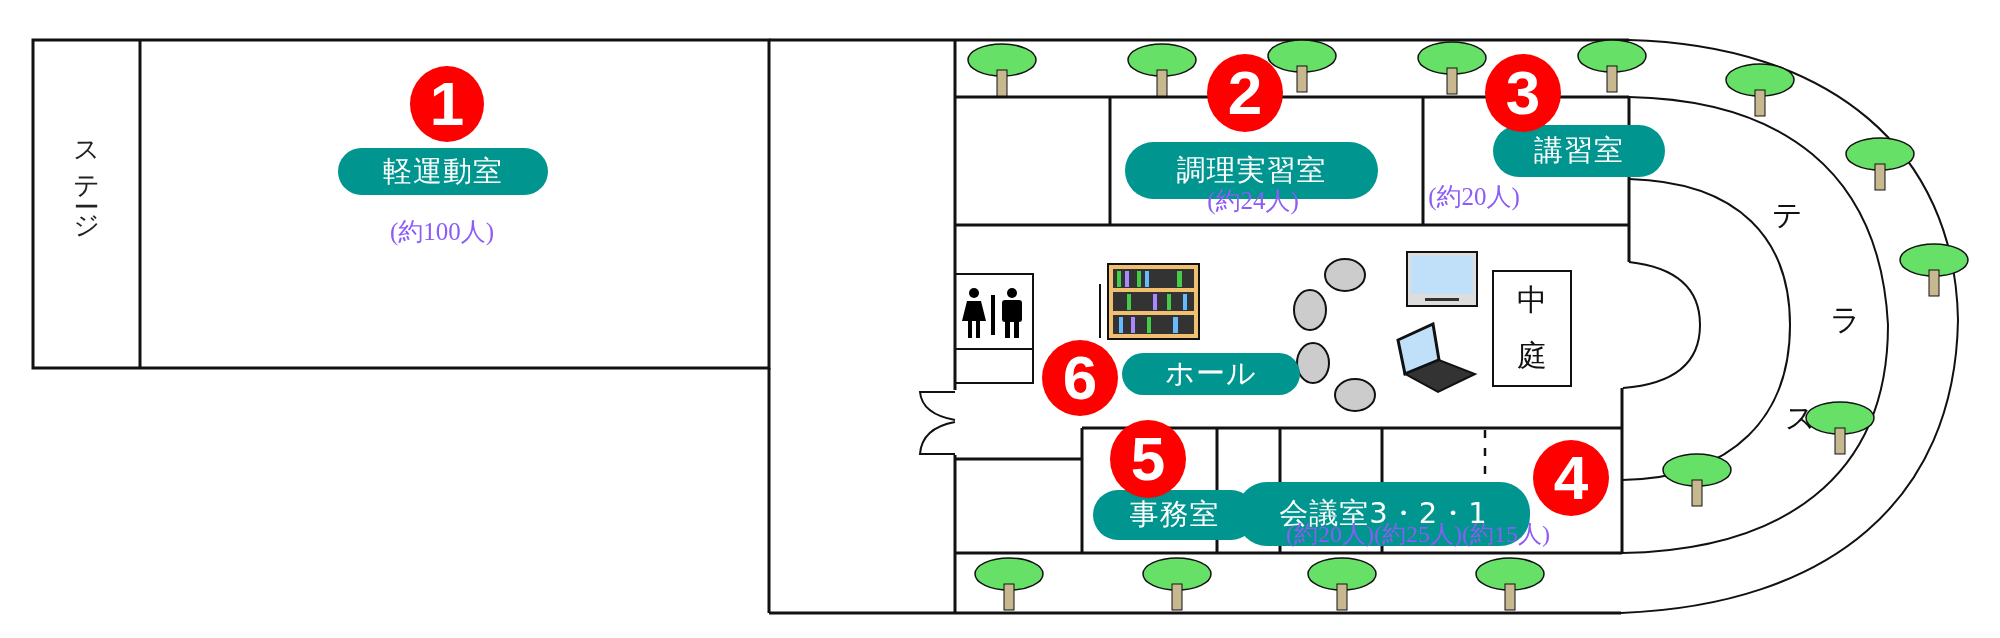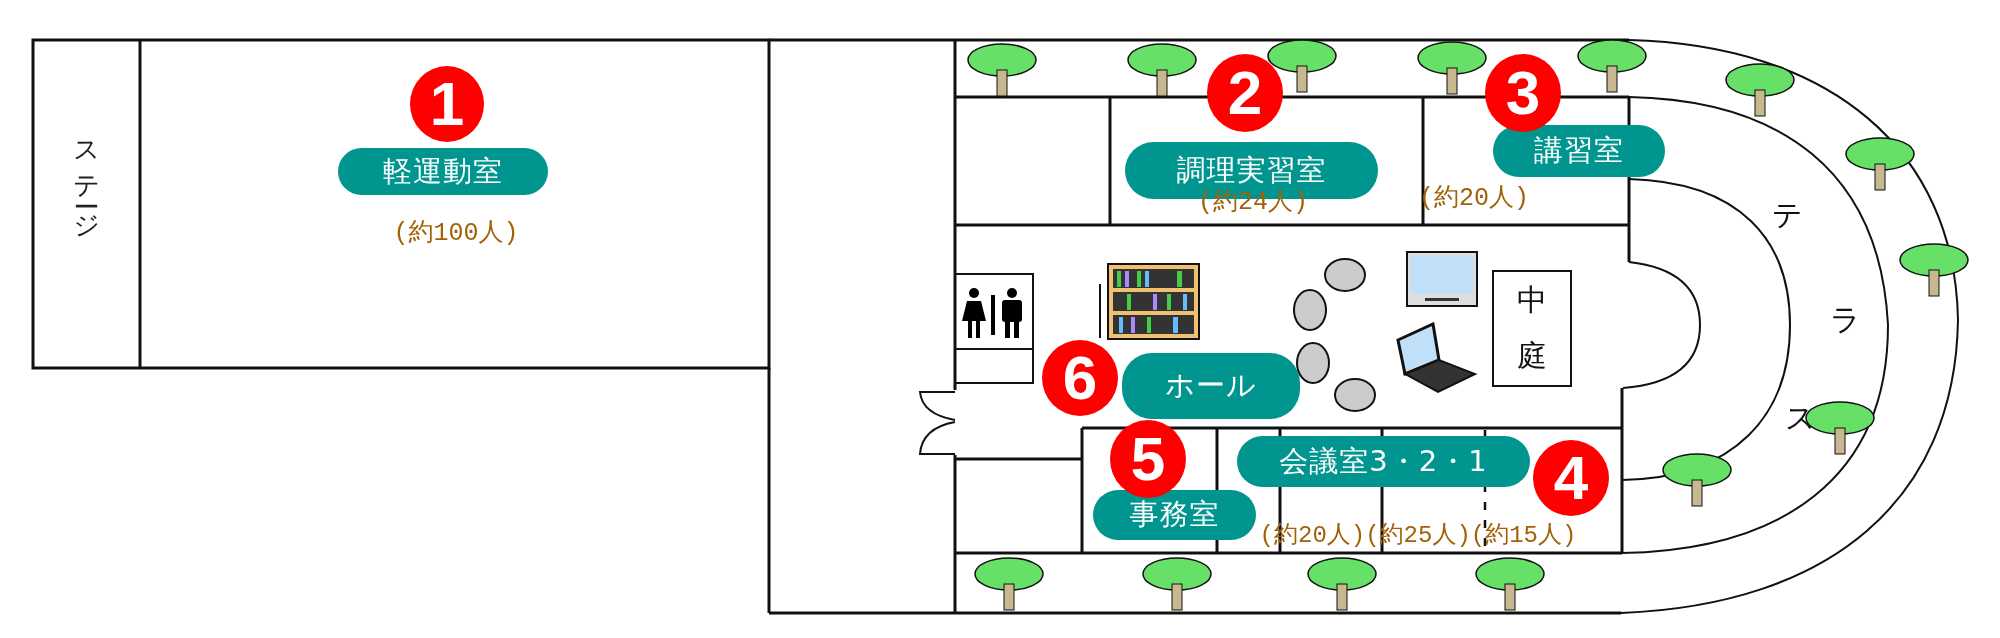--- a/index.html
+++ b/index.html
@@ -8,21 +8,21 @@
   #plan { position: absolute; left: 0; top: 0; width: 2000px; height: 638px; }
   .wall { stroke: #111; stroke-width: 3; fill: none; }
   .thin { stroke: #111; stroke-width: 2; fill: none; }
   .dash { stroke: #111; stroke-width: 2.5; fill: none; stroke-dasharray: 8 10; }
   .badge { position: absolute; background: #ff0000; color: #fff; border-radius: 50%;
            display: flex; align-items: center; justify-content: center;
            font-family: "Liberation Sans", sans-serif; font-weight: bold; font-size: 62px; line-height: 1; }
   .pill { position: absolute; background: #00958f; color: #fff; border-radius: 30px;
           display: flex; align-items: center; justify-content: center;
           font-family: "DejaVu Sans", sans-serif; font-size: 29px; letter-spacing: 1px; white-space: nowrap; }
-  .cap { position: absolute; color: #a16207; font-family: Liberation Mono, monospace; font-size: 25px;
+  .cap { position: absolute; color: #8b5cf6; font-family: Liberation Serif, serif; font-size: 25px;
          white-space: nowrap; transform: translateX(-50%); }
   .vtext { position: absolute; writing-mode: vertical-rl; color: #222; font-size: 26px;
            font-family: "DejaVu Sans", sans-serif; letter-spacing: 4px; }
   .kana { position: absolute; font-size: 30px; color: #111; font-family: "DejaVu Sans", sans-serif; }
   .court { position: absolute; border: 2px solid #111; background: #fff;
            display: flex; flex-direction: column; align-items: center; justify-content: space-around;
            font-size: 30px; color: #111; font-family: "DejaVu Sans", sans-serif; box-sizing: border-box; }
   .tree { position: absolute; width: 74px; height: 62px; }
   .icon { position: absolute; }
 </style>
@@ -195,31 +195,31 @@
 </div>
 
 <div class="vtext" style="left:70px;top:125px">ステージ</div>
 
 <div class="kana" style="left:1772px;top:195px">テ</div>
 <div class="kana" style="left:1830px;top:300px">ラ</div>
 <div class="kana" style="left:1785px;top:398px">ス</div>
 
 <div class="badge" style="left:410px;top:66px;width:74px;height:76px">1</div>
 <div class="pill" style="left:338px;top:148px;width:210px;height:47px">軽運動室</div>
-<div class="cap" style="left:456px;top:215px">(約100人)</div>
+<div class="cap" style="left:442px;top:215px">(約100人)</div>
 
 <div class="pill" style="left:1125px;top:142px;width:253px;height:57px">調理実習室</div>
 <div class="badge" style="left:1207px;top:54px;width:76px;height:78px">2</div>
 <div class="cap" style="left:1253px;top:184px">(約24人)</div>
 
 <div class="pill" style="left:1493px;top:125px;width:172px;height:52px">講習室</div>
 <div class="badge" style="left:1485px;top:54px;width:76px;height:78px">3</div>
 <div class="cap" style="left:1474px;top:180px">(約20人)</div>
 
 <div class="badge" style="left:1042px;top:340px;width:76px;height:76px">6</div>
-<div class="pill" style="left:1122px;top:353px;width:178px;height:66px">ホール</div>
+<div class="pill" style="left:1122px;top:353px;width:178px;height:42px">ホール</div>
 
 <div class="pill" style="left:1093px;top:490px;width:163px;height:50px">事務室</div>
 <div class="badge" style="left:1110px;top:420px;width:76px;height:78px">5</div>
 
-<div class="pill" style="left:1237px;top:436px;width:293px;height:51px">会議室3・2・1</div>
+<div class="pill" style="left:1237px;top:482px;width:293px;height:64px">会議室3・2・1</div>
 <div class="badge" style="left:1533px;top:440px;width:76px;height:76px">4</div>
 <div class="cap" style="left:1418px;top:518px;font-size:24px">(約20人)(約25人)(約15人)</div>
 
 </body></html>

